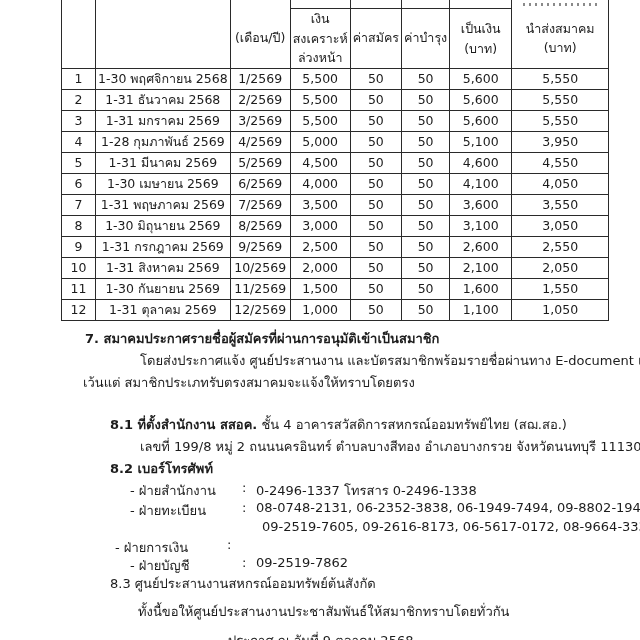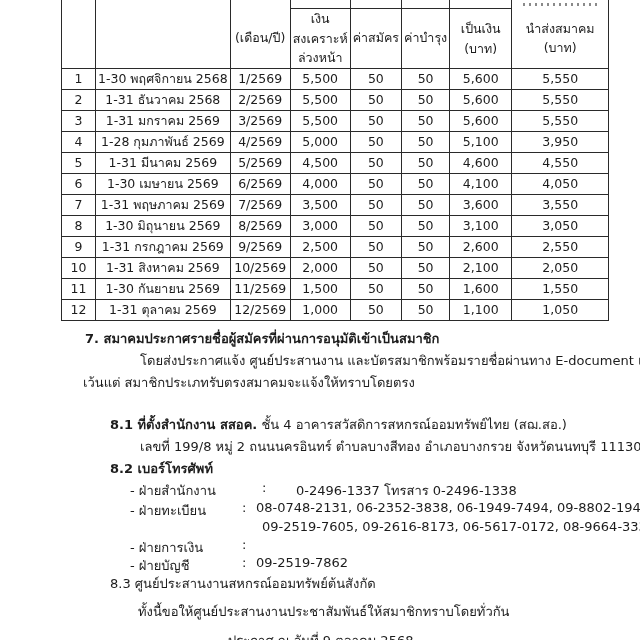--- a/index.html
+++ b/index.html
@@ -213,36 +213,36 @@
 
 
   <div class="tline" style="left:110px;top:414px;">
     <span class="b">8.1 ที่ตั้งสำนักงาน สสอค.</span><span> ชั้น 4 อาคารสวัสดิการสหกรณ์ออมทรัพย์ไทย (สฌ.สอ.)</span>
   </div>
   <div class="tline" style="left:140px;top:436px;">เลขที่ 199/8 หมู่ 2 ถนนนครอินทร์  ตำบลบางสีทอง  อำเภอบางกรวย  จังหวัดนนทบุรี  11130</div>
 
   <div class="tline b" style="left:110px;top:458px;">8.2 เบอร์โทรศัพท์</div>
 
   <div id="phones">
-      <div class="phone-row" style="left: 130px; top: 480px; gap: 20px;">
+      <div class="phone-row" style="left: 130px; top: 480px;">
         <div class="phone-label">- ฝ่ายสำนักงาน</div>
         <div class="phone-sep">:</div>
         <div style="padding-left: 0px;">0-2496-1337 โทรสาร 0-2496-1338</div>
       </div>
       <div class="phone-row" style="left: 130px; top: 500px;">
         <div class="phone-label">- ฝ่ายทะเบียน</div>
         <div class="phone-sep">:</div>
         <div style="padding-left: 0px;">08-0748-2131, 06-2352-3838, 06-1949-7494, 09-8802-1940</div>
       </div>
       <div class="phone-row" style="left: 130px; top: 519px;">
         <div class="phone-label"></div>
         <div class="phone-sep"></div>
         <div style="padding-left: 6px;">09-2519-7605, 09-2616-8173, 06-5617-0172, 08-9664-3335</div>
       </div>
-      <div class="phone-row" style="left: 130px; top: 537px;">
+      <div class="phone-row" style="left: 115px; top: 537px;">
         <div class="phone-label">- ฝ่ายการเงิน</div>
         <div class="phone-sep">:</div>
       </div>
       <div class="phone-row" style="left: 130px; top: 555px;">
         <div class="phone-label">- ฝ่ายบัญชี</div>
         <div class="phone-sep">:</div>
         <div style="padding-left: 0px;">09-2519-7862</div>
       </div>
     </div>
 

